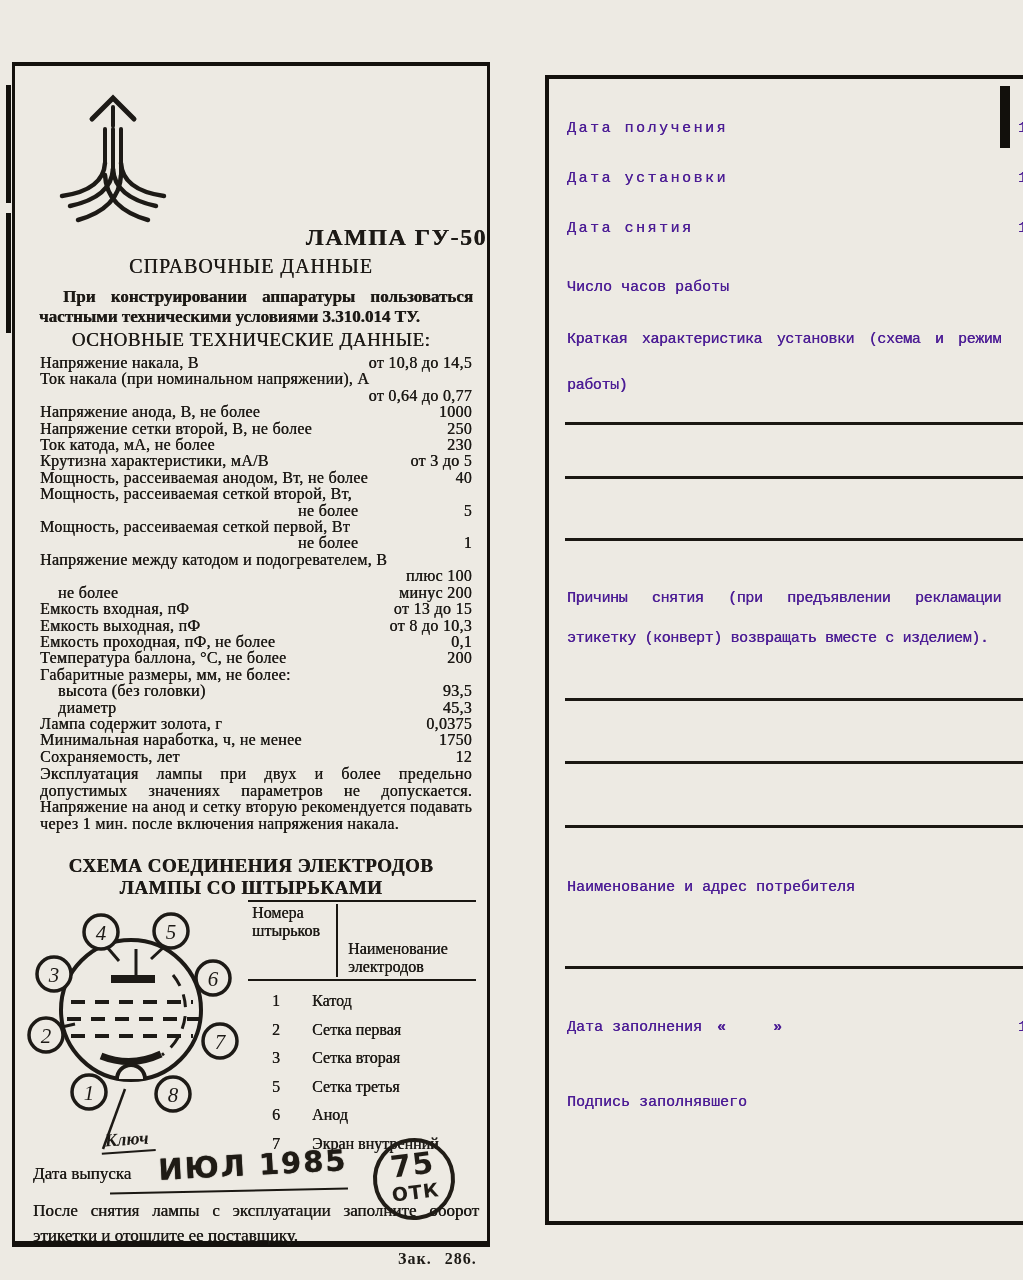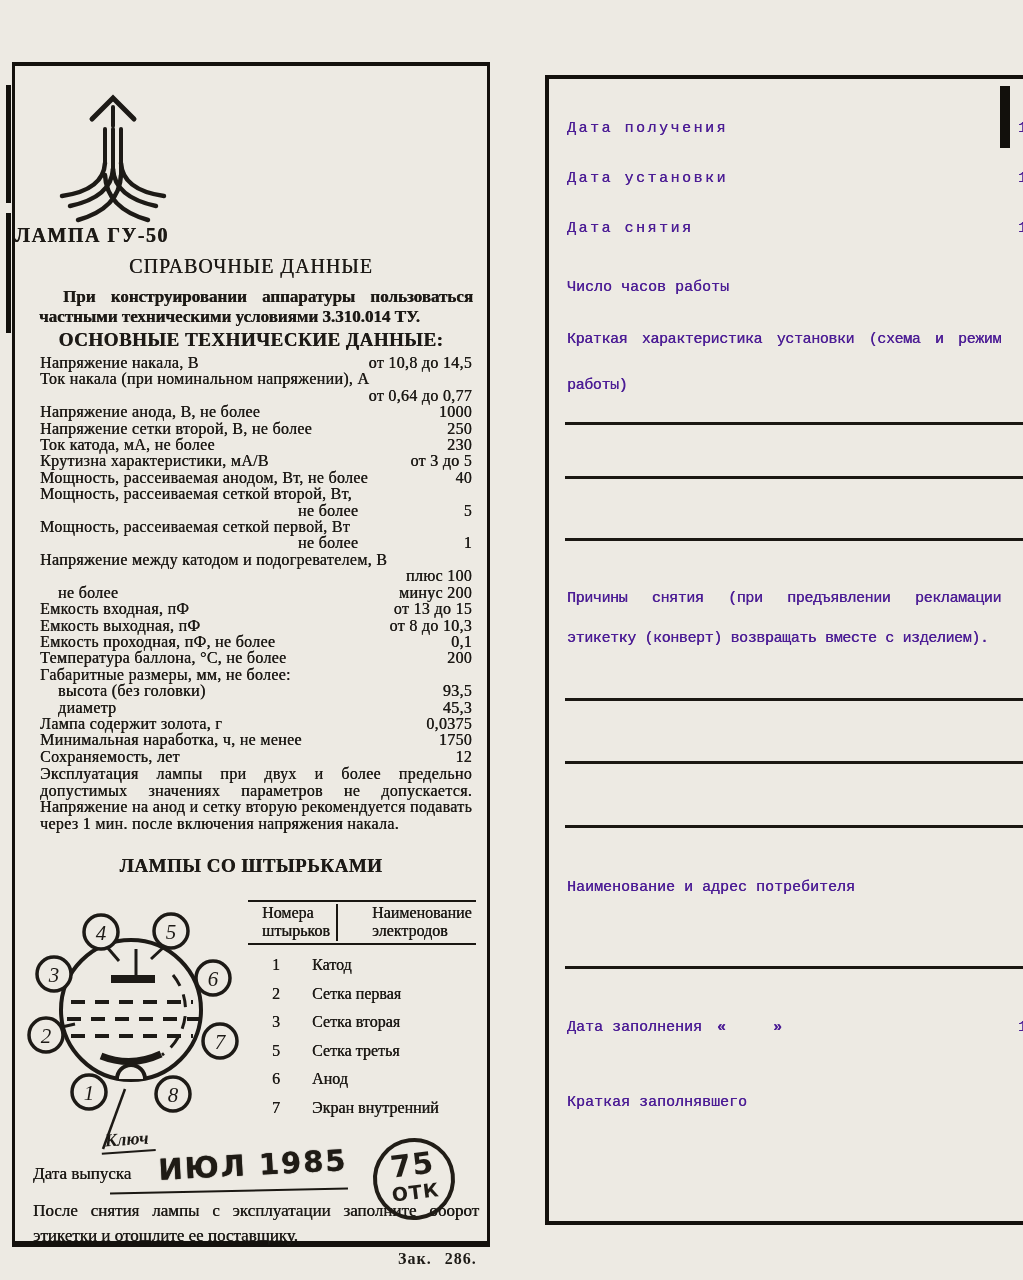--- a/index.html
+++ b/index.html
@@ -10,50 +10,50 @@
   }
   .scan * { box-sizing:border-box; }
 
   
   .page-left {
     position:absolute; left:12px; top:62px; width:478px; height:1185px;
     border:3px solid #14110d; border-top-width:4px; border-bottom-width:6px;
   }
   .page-left .txt { text-shadow:0.35px 0 0 currentColor; }
   .lp-logo { position:absolute; left:33px; top:13px; }
-  .lp-title { position:absolute; top:158px; left:0; right:0; text-align:left;
-    font-weight:bold; font-size:20px; letter-spacing:1.5px; }
+  .lp-title { position:absolute; top:158px; left:0; right:0; text-align:right;
+    font-weight:bold; font-size:24px; letter-spacing:1.5px; }
   .lp-subtitle { position:absolute; top:189px; left:0; right:0; text-align:center;
     font-weight:normal; font-size:20px; letter-spacing:1px; }
   .lp-intro { position:absolute; top:221px; left:24px; width:434px;
     font-weight:bold; font-size:17px; line-height:19.5px; text-align:justify; text-indent:24px; }
   .lp-specs-heading { position:absolute; top:263px; left:0; right:0; text-align:center;
-    font-weight:bold; font-size:19px; letter-spacing:0.5px; }
+    font-weight:normal; font-size:19px; letter-spacing:0.5px; }
   .spec-list { position:absolute; top:289px; left:25px; width:432px;
     font-size:16px; line-height:16.4px; letter-spacing:0.3px; }
   .srow { display:flex; white-space:nowrap; }
   .srow .sl { }
   .srow .sv { margin-left:auto; text-align:right; }
   .srow.indent .sl { padding-left:18px; }
   .srow.mid .sl { padding-left:258px; }
   .lp-note { position:absolute; top:700px; left:25px; width:432px;
     font-size:16px; line-height:16.6px; text-align:justify; letter-spacing:0.3px; }
   .lp-schema-heading { position:absolute; top:789px; left:0; right:0; text-align:center;
     font-weight:bold; font-size:19px; line-height:22px; letter-spacing:0.5px; }
 
   .pin-diagram { position:absolute; left:8px; top:843px; }
   .pin-diagram text { font-family:"Liberation Serif", serif; font-style:italic; font-size:21px; fill:#1d1a16; }
   .key-label { position:absolute; left:86px; top:1063px; font-style:italic; font-weight:bold;
     font-size:18px; border-bottom:2px solid #1d1a16; padding:0 6px 1px 4px; transform:rotate(-4deg); }
 
   .pin-table { position:absolute; left:233px; top:834px; width:228px; font-size:16px; }
   .pt-head { position:relative; display:flex; border-top:2px solid #1a1712; border-bottom:2px solid #1a1712;
     padding:2px 0 3px; line-height:18px; }
-  .pt-c1 { width:88px; padding-left:4px;margin-left:10px; }
-  .pt-c2 { flex:1; padding-left:26px; }
+  .pt-c1 { width:88px; padding-left:4px; }
+  .pt-c2 { flex:1; padding-left:12px;margin-top:36px; }
   .pt-div { position:absolute; left:88px; top:2px; bottom:2px; width:2px; background:#1a1712; }
   .pt-rows { padding-top:6px; }
   .ptr { display:flex; height:28.5px; align-items:center; }
   .ptp { width:56px; text-align:center; }
   .ptn { padding-left:8px; }
 
   .lp-issue-label { position:absolute; left:18px; top:1098px; font-size:17px; }
   .issue-underline { position:absolute; left:95px; top:1124px; width:238px; height:2px;
     background:#1b1813; transform:rotate(-1.2deg); }
   .date-stamp { position:absolute; left:128px; top:1082px; width:220px; text-align:center;
@@ -221,20 +221,21 @@
         </div>
         <div class="srow">
           <span class="sl">Сохраняемость, лет</span>
           <span class="sv">12</span>
         </div>
       </div>
 
     <div class="lp-note txt">Эксплуатация лампы при двух и более предельно допустимых значениях параметров не допускается. Напряжение на анод и сетку вторую рекомендуется подавать через 1 мин. после включения напряжения накала.</div>
 
     <div class="lp-schema-heading txt">
+      <div>СХЕМА СОЕДИНЕНИЯ ЭЛЕКТРОДОВ</div>
       <div>ЛАМПЫ СО ШТЫРЬКАМИ</div>
     </div>
 
     <svg class="pin-diagram" width="228" height="300" viewBox="0 0 228 300">
       <g fill="none" stroke="#1d1a16">
         <circle cx="108" cy="101" r="70" stroke-width="4"></circle>
         <path d="M150,66 A55,55 0 0 1 139,146" stroke-width="3" stroke-dasharray="13 9"></path>
         <line x1="113" y1="40" x2="113" y2="68" stroke-width="3"></line>
         <line x1="84" y1="38" x2="96" y2="52" stroke-width="3"></line>
         <line x1="142" y1="37" x2="128" y2="50" stroke-width="3"></line>
@@ -359,15 +360,15 @@
     <div class="rule" style="top:887px;"></div>
 
     <div class="rp-row fill-date" style="top:940px;">
       <span class="fl">Дата заполнения</span>
       <span class="q1">«</span>
       <span class="q2">»</span>
       <span class="yr">19</span>
       <span class="sf">г.</span>
     </div>
 
-    <div class="rp-label" style="top:1015px;">Краткая заполнявшего</div>
+    <div class="rp-label" style="top:1015px;">Подпись заполнявшего</div>
   </div>
 </div>
 
 </body></html>

